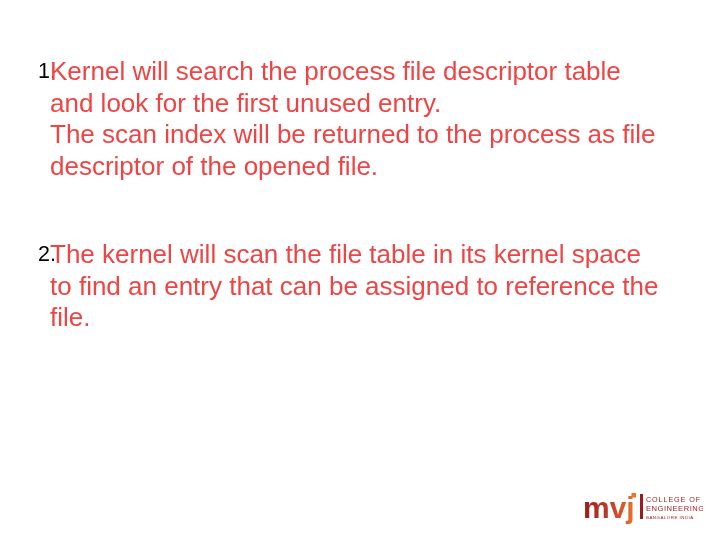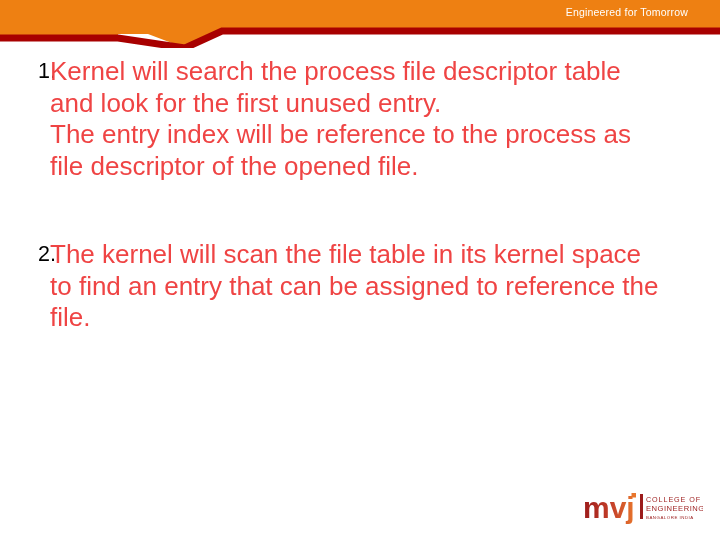--- a/index.html
+++ b/index.html
@@ -105,37 +105,28 @@
     align-items: center;
   }
   .logo-svg { display: block; }
 
 </style>
 </head>
 <body>
 
 <div class="slide">
 
-  <div class="header">
-    <svg class="header-svg" viewBox="0 0 720 48" preserveAspectRatio="none">
-
-      <path d="M0,0 L720,0 L720,31 L222,31 L185,48 L148,34 L118,34 L118,38 L0,38 Z" fill="#ee8012"></path>
-
-      <path d="M0,38 L118,38 L185,48 L222,31 L720,31" fill="none" stroke="#a80000" stroke-width="7" stroke-linejoin="miter" stroke-linecap="butt"></path>
-    </svg>
-    <div class="tagline">Engineered for Tomorrow</div>
-  </div>
 
   <div class="content">
 
     <div class="list-item first">
       <div class="marker">1.</div>
       <div class="item-body">
         <p class="para">Kernel will search the process file descriptor table and look for the first unused entry.</p>
-        <p class="para">The entry index will be reference to the process as file descriptor of the opened file.</p>
+        <p class="para">The scan index will be returned to the process as file descriptor of the opened file.</p>
       </div>
     </div>
 
     <div class="list-item second">
       <div class="marker">2.</div>
       <div class="item-body">
         <p class="para">The kernel will scan the file table in its kernel space to find an entry that can be assigned to reference the file.</p>
       </div>
     </div>
 

